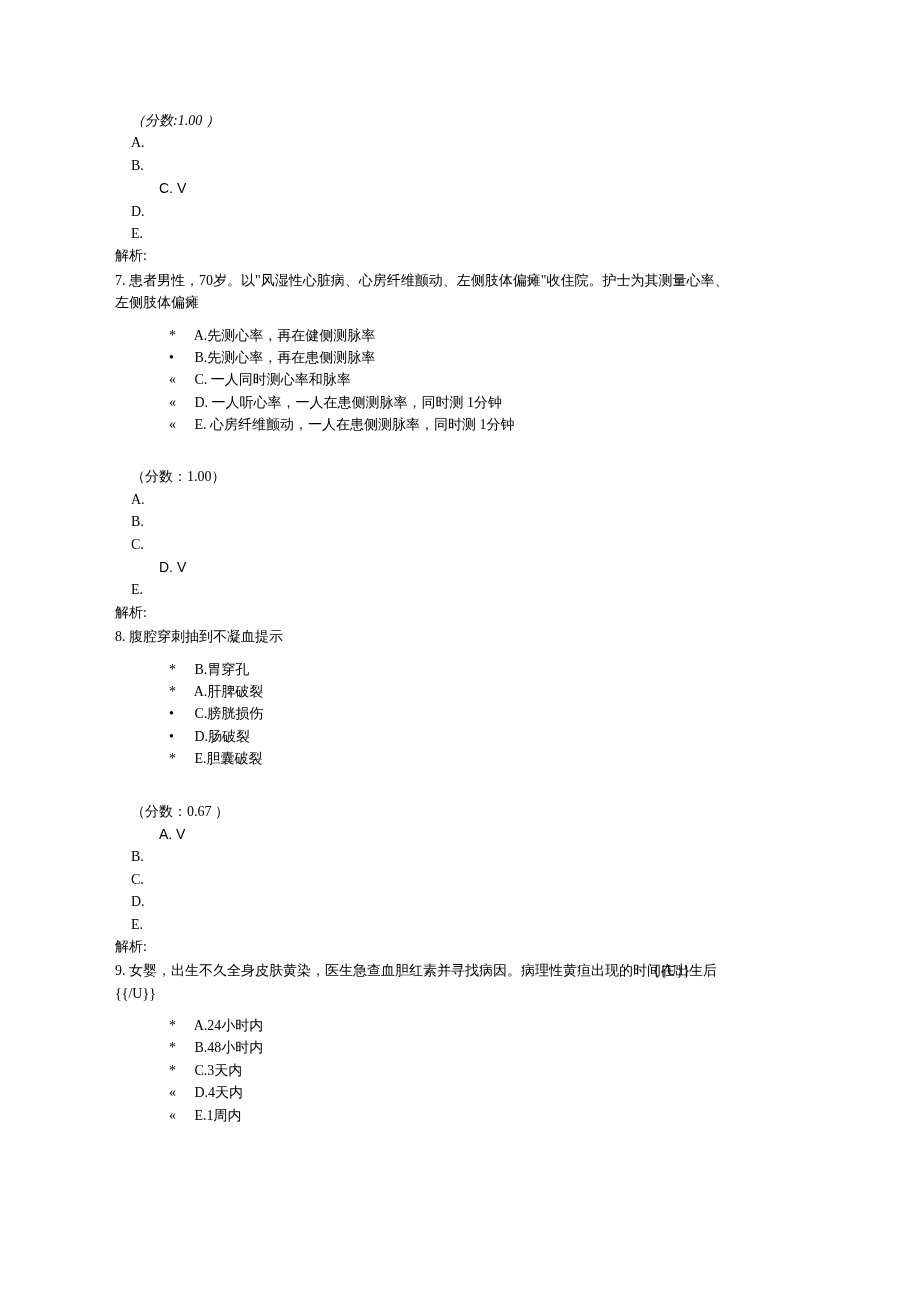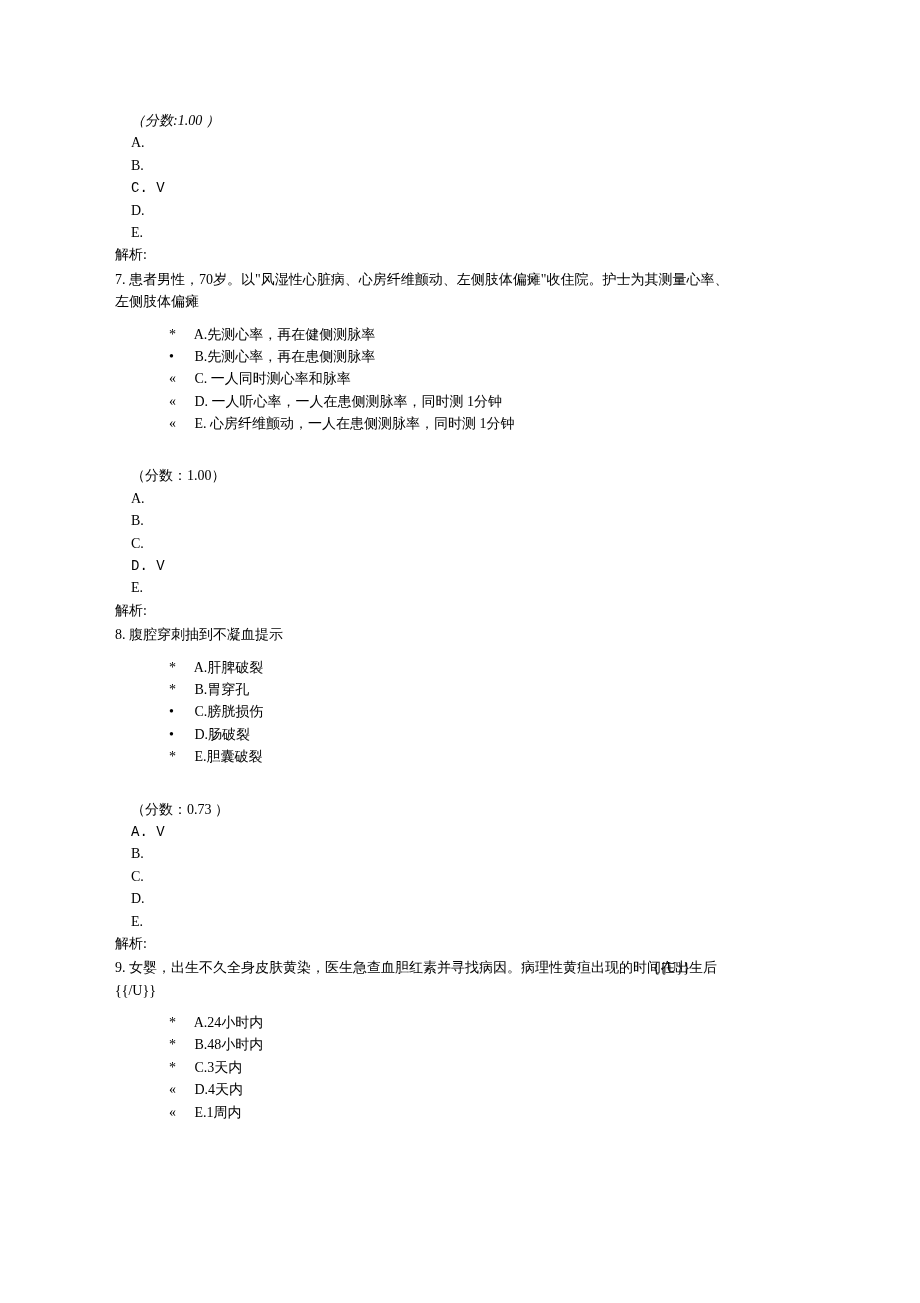--- a/index.html
+++ b/index.html
@@ -49,21 +49,22 @@
     margin-bottom: 30px;
   }
   .options .opt-row {
     line-height: 1.6;
   }
   .options .bullet {
     display: inline-block;
     width: 22px;
   }
   .check {
-    font-family: Liberation Mono, monospace;
+    font-family: Liberation Sans, sans-serif;
+    margin-left: 28px;
   }
   .u-placeholder {
     position: absolute;
     right: 115px;
   }
 </style>
 </head>
 <body>
 
 <div class="page">
@@ -100,28 +101,28 @@
     <div class="answer-opt"><span class="letter">E.</span></div>
     <div class="jiexi">解析:</div>
   </div>
 
   <div class="q-block">
     <div class="q-stem">
       <span class="num">8.</span><span>  腹腔穿刺抽到不凝血提示</span>
     </div>
 
     <div class="options">
+      <div class="opt-row"><span class="bullet">*</span><span>     B.胃穿孔</span></div>
       <div class="opt-row"><span class="bullet">*</span><span>     A.肝脾破裂</span></div>
-      <div class="opt-row"><span class="bullet">*</span><span>     B.胃穿孔</span></div>
       <div class="opt-row"><span class="bullet">•</span><span> C.膀胱损伤</span></div>
       <div class="opt-row"><span class="bullet">•</span><span> D.肠破裂</span></div>
       <div class="opt-row"><span class="bullet">*</span><span>     E.胆囊破裂</span></div>
     </div>
 
-    <div class="score-line">（分数：0.73 ）</div>
+    <div class="score-line">（分数：0.67 ）</div>
     <div class="answer-opt"><span class="letter check">A.    V</span></div>
     <div class="answer-opt"><span class="letter">B.</span></div>
     <div class="answer-opt"><span class="letter">C.</span></div>
     <div class="answer-opt"><span class="letter">D.</span></div>
     <div class="answer-opt"><span class="letter">E.</span></div>
     <div class="jiexi">解析:</div>
   </div>
 
   <div class="q-block">
     <div class="q-stem" style="position:relative;">

